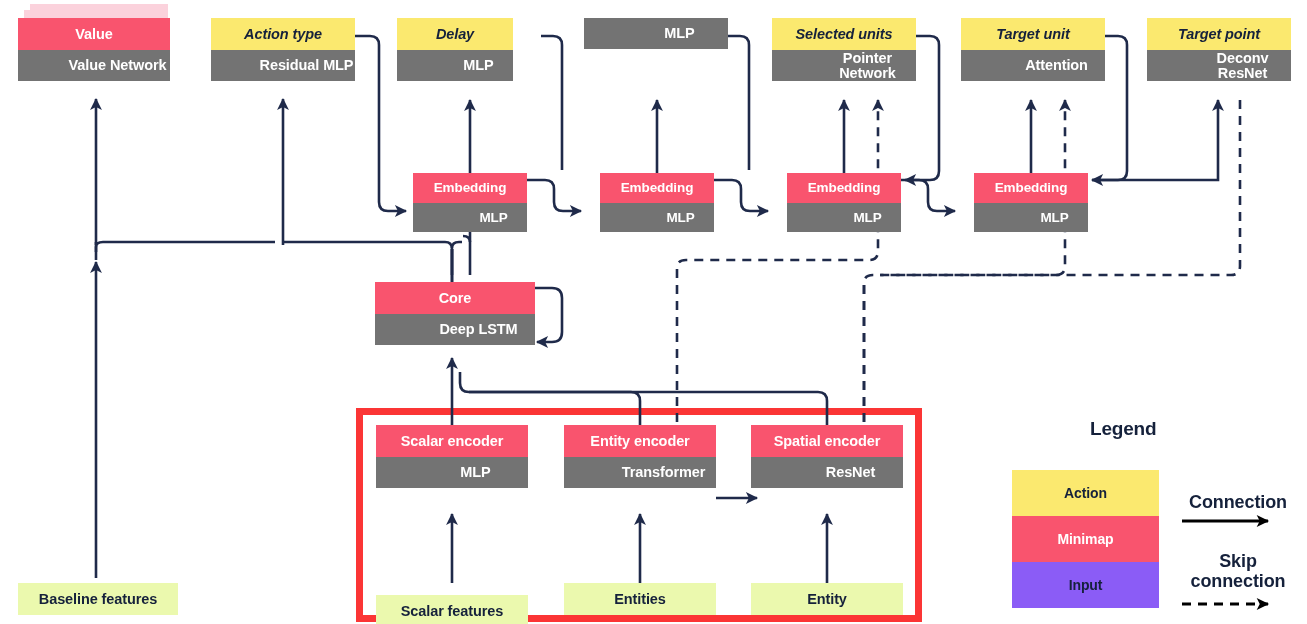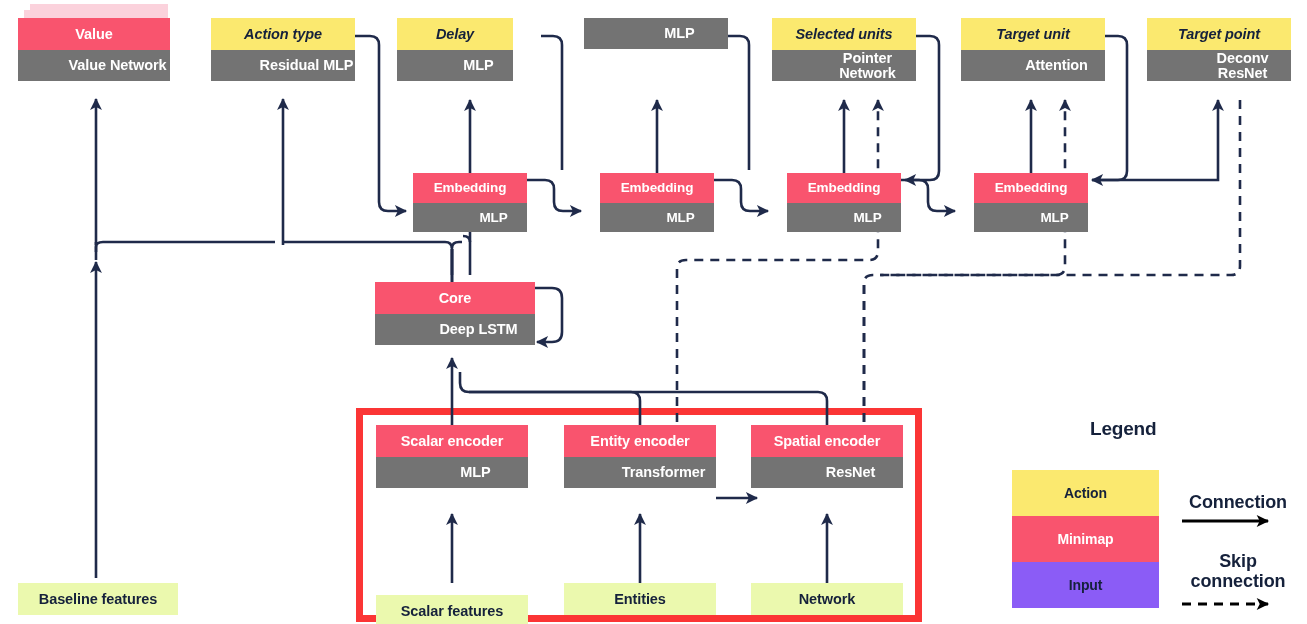--- a/index.html
+++ b/index.html
@@ -203,21 +203,21 @@
   <div class="node" style="left:18px;top:583px;width:160px;">
     <div class="band input">Baseline features</div>
   </div>
   <div class="node" style="left:376px;top:583px;width:152px;margin-top:12px;">
     <div class="band input">Scalar features</div>
   </div>
   <div class="node" style="left:564px;top:583px;width:152px;">
     <div class="band input">Entities</div>
   </div>
   <div class="node" style="left:751px;top:583px;width:152px;">
-    <div class="band input">Network</div>
+    <div class="band input">Entity</div>
   </div>
 
   <div id="legend-title">Legend</div>
 
   <div id="legend-stack">
     <div class="lg-row lg-action">Action</div>
     <div class="lg-row lg-output">Minimap</div>
     <div class="lg-row lg-input">Input</div>
   </div>
 

